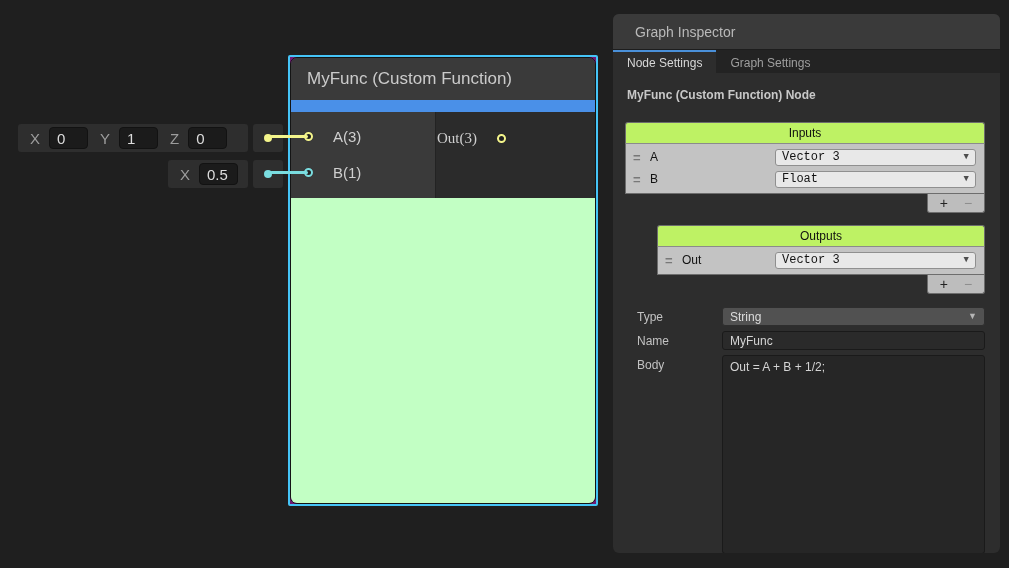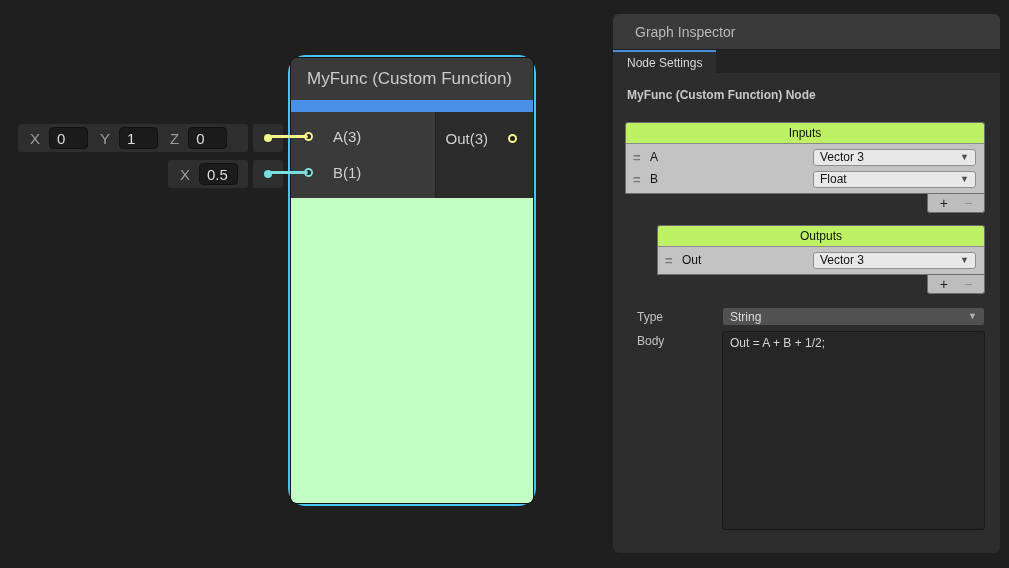--- a/index.html
+++ b/index.html
@@ -20,36 +20,36 @@
   .connector-box { position:absolute; width:30px; height:28px; background:#2e2e2e; border-radius:3px;
                    display:flex; align-items:center; justify-content:center; }
   .dot { width:8px; height:8px; border-radius:50%; }
   .dot-yellow { background:#f4f58b; }
   .dot-cyan   { background:#7adde0; }
   .wire { position:absolute; height:3px; z-index:5; border-radius:2px; }
   .wire-yellow { background:#f4f58b; }
   .wire-cyan   { background:#7adde0; }
 
   
-  .node { position:absolute; left:288px; top:55px; width:248px;
-          border:2px solid #45c4f7; border-radius:18px; background:#701a75; z-index:1; }
+  .node { position:absolute; left:288px; top:55px; width:310px;
+          border:2px solid #45c4f7; border-radius:2px; background:#701a75; z-index:1; }
   .node-inner { border:1px solid #141414; border-radius:7px; overflow:hidden; }
   .node-header { height:42px; background:#3a3a3a; display:flex; align-items:center;
                  padding-left:16px; color:#cbcbcb; font-size:17px; }
   .node-accent { height:12px; background:#4a90e8; }
   .node-ports { height:86px; background:#2b2b2b; position:relative; }
   .ports-left { position:absolute; left:0; top:0; bottom:0; width:145px;
                 background:#3a3a3a; border-right:1px solid #232323; padding-top:6px; }
   .port-row { display:flex; align-items:center; height:36px; padding-left:13px; gap:20px;
               color:#cfcfcf; font-size:15px; }
   .port-ring { width:9px; height:9px; border-radius:50%; background:#212121; flex:0 0 auto; }
   .ring-yellow { border:2.5px solid #f4f58b; }
   .ring-cyan   { border:2.5px solid #7adde0; }
   .ports-right { position:absolute; right:0; top:0; bottom:0; left:146px; padding-top:10px; }
-  .port-row.out { justify-content:flex-end; padding-right:16px; padding-left:0; height:32px; }
+  .port-row.out { justify-content:flex-start; padding-right:16px; padding-left:0; height:32px;font-family:Liberation Serif, serif; }
   .node-preview { height:305px; background:#c2ffc4; }
 
   
   .inspector { position:absolute; left:613px; top:14px; width:387px; height:539px;
                background:#2d2d2d; border-radius:6px; overflow:hidden; z-index:2; }
   .insp-title { height:36px; background:#3a3a3a; border-bottom:1px solid #1d1d1d;
                 display:flex; align-items:center; padding-left:22px; color:#b9b9b9; font-size:14px; }
   .insp-tabs { height:23px; background:#232323; display:flex; }
   .insp-tab { padding:0 14px; display:flex; align-items:center; font-size:12px; color:#9f9f9f;
               border-top:2px solid transparent; cursor:default; }
@@ -57,23 +57,23 @@
   .insp-content { padding:10px 15px 0 12px; }
   .insp-heading { color:#c8c8c8; font-size:12px; font-weight:bold; margin:5px 0 0 2px; }
 
   .list-box { margin-top:20px; }
   .list-header { background:#bef264; border:1px solid #6d6d6d; border-bottom-color:#8b8b8b;
                  border-radius:3px 3px 0 0; color:#101010; font-size:12px; padding:3px 8px;text-align:center; }
   .list-body { background:#c3c3c3; border:1px solid #6d6d6d; border-top:none; padding:2px 0 3px; }
   .list-row { display:flex; align-items:center; height:22px; padding:0 8px 0 7px; }
   .drag-handle { color:#787878; font-size:13px; width:17px; font-weight:bold; }
   .row-name { color:#121212; font-size:12px; flex:1; }
-  .row-dropdown { width:163px; height:17px; background:#e8e8e8; border:1px solid #8f8f8f;
+  .row-dropdown { width:201px; height:17px; background:#e8e8e8; border:1px solid #8f8f8f;
                   border-radius:3px; display:flex; align-items:center; justify-content:space-between;
-                  padding:0 6px; font-size:12px; color:#121212; }
+                  padding:0 6px; font-size:12px; color:#121212;font-family:Liberation Mono, monospace; }
   .dd-arrow { color:#4d4d4d; font-size:9px; line-height:1; }
   .list-footer { display:flex; justify-content:flex-end; }
   .footer-box { width:58px; height:19px; background:#bdbdbd; border:1px solid #6d6d6d; border-top:none;
                 border-radius:0 0 3px 3px; display:flex; align-items:center; justify-content:center;
                 gap:16px; }
   .footer-btn { font-size:14px; color:#222; line-height:1; cursor:default; }
   .footer-btn.disabled { color:#8d8d8d; }
 
   .fields { margin-top:13px; }
   .field-row { display:flex; margin-top:5px; align-items:flex-start;margin-left:12px; }
@@ -145,20 +145,23 @@
 </div>
 
 <div class="inspector">
   <div class="insp-title">
     <span>Graph Inspector</span>
   </div>
   <div class="insp-tabs">
     <div class="insp-tab active">
       <span>Node Settings</span>
     </div>
+    <div class="insp-tab">
+      <span>Graph Settings</span>
+    </div>
   </div>
 
   <div class="insp-content">
     <div class="insp-heading">MyFunc (Custom Function) Node</div>
 
     <div class="list-box">
       <div class="list-header">Inputs</div>
       <div class="list-body">
         <div class="list-row">
           <span class="drag-handle">=</span>
@@ -209,20 +212,26 @@
       <div class="field-row">
         <span class="field-label">Type</span>
         <div class="field-control">
           <div class="dropdown-dark">
             <span>String</span>
             <span class="dd-arrow-dark">▼</span>
           </div>
         </div>
       </div>
       <div class="field-row">
+        <span class="field-label">Name</span>
+        <div class="field-control">
+          <input class="input-dark" value="MyFunc" style="">
+        </div>
+      </div>
+      <div class="field-row">
         <span class="field-label">Body</span>
         <div class="field-control">
           <textarea class="textarea-dark" spellcheck="false" style="">Out = A + B + 1/2;</textarea>
         </div>
       </div>
     </div>
   </div>
 </div>
 
 </body></html>

